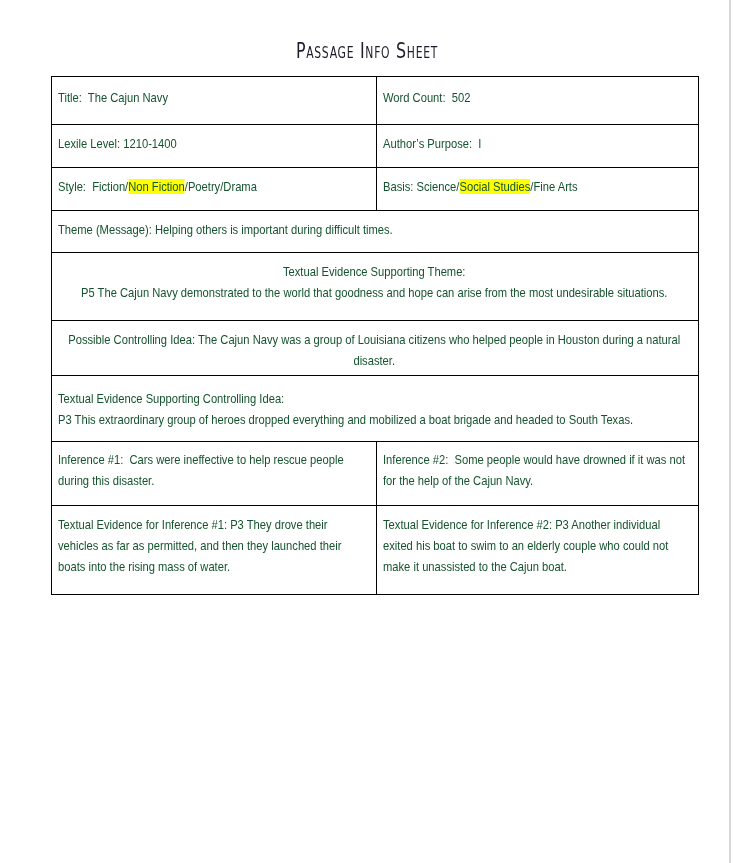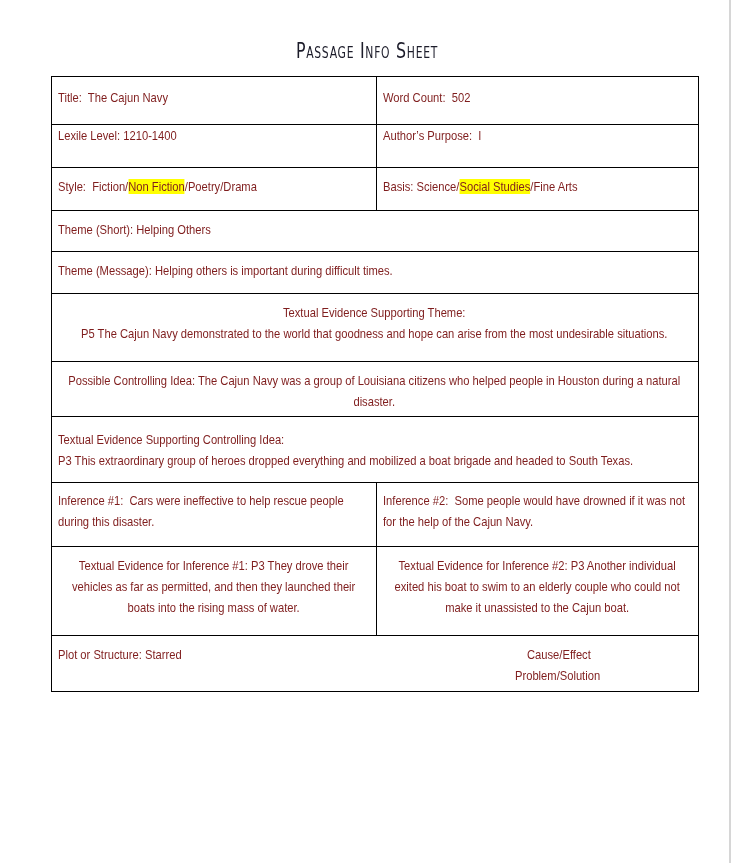--- a/index.html
+++ b/index.html
@@ -13,35 +13,35 @@
     position:absolute; top:38px; left:0; width:734px; text-align:center;
     font-family: "DejaVu Sans", sans-serif; font-size:22px; font-variant: small-caps;
     letter-spacing:1px; color:#1c1c2a; transform: scaleX(0.72); transform-origin:center;
   }
   table {
     position:absolute; left:51px; top:76px; width:647px; border-collapse:collapse;
     table-layout:fixed;
   }
   td {
     border:1.5px solid #000; vertical-align:top; padding:0 6px;
-    font-size:13px; line-height:21px; color:#7f1d1d;margin-top:12px;
+    font-size:13px; line-height:21px; color:#14532d;margin-top:12px;
   }
   .txt { display:inline-block; transform:scaleX(0.86); transform-origin:left top; white-space:nowrap; }
   .wrap { display:block; transform:scaleX(0.86); transform-origin:left top; width:116%; }
   .hl { background:#ffff00; }
   .r1 td { height:48px; padding-top:10px; box-sizing:border-box; }
-  .r2 td { height:43px; box-sizing:border-box; }
+  .r2 td { height:43px; padding-top:8px; box-sizing:border-box; }
   .r3 td { height:43px; padding-top:8px; box-sizing:border-box; }
   .r4 td { height:41px; padding-top:8px; box-sizing:border-box; }
   .r5 td { height:42px; padding-top:8px; box-sizing:border-box;text-decoration:underline; }
   .r6 td { height:68px; padding-top:8px; box-sizing:border-box;text-align:center; }
   .r7 td { height:55px; padding-top:8px; box-sizing:border-box;text-align:center; }
   .r8 td { height:66px; padding-top:12px; box-sizing:border-box; }
   .r9 td { height:64px; padding-top:7px; box-sizing:border-box; }
-  .r10 td { height:89px; padding-top:8px; box-sizing:border-box;text-align:center; }
+  .r10 td { height:89px; padding-top:8px; box-sizing:border-box; }
   .r11 td { height:58px; padding-top:8px; box-sizing:border-box; }
   .r12 td { height:56px; padding-top:8px; box-sizing:border-box; position:relative; }
   .plot-opts { position:absolute; left:462px; top:8px; text-align:center; width:100px; }
   .plot-opts div { line-height:21px; }
 </style>
 </head>
 <body>
 
 <div class="right-edge"></div>
 
@@ -74,25 +74,20 @@
 
   <tr class="r3">
     <td>
       <span class="txt"><span>Style:</span>&nbsp; <span>Fiction</span><span>/</span><span class="hl">Non Fiction</span><span>/</span><span>Poetry</span><span>/</span><span>Drama</span></span>
     </td>
     <td>
       <span class="txt"><span>Basis:</span> <span>Science</span><span>/</span><span class="hl">Social Studies</span><span>/</span><span>Fine Arts</span></span>
     </td>
   </tr>
 
-  <tr class="r4">
-    <td colspan="2">
-      <span class="txt"><span>Theme (Short):</span> <span>Helping Others</span></span>
-    </td>
-  </tr>
 
   <tr class="r5">
     <td colspan="2">
       <span class="txt"><span>Theme (Message):</span> <span>Helping others is important during difficult times.</span></span>
     </td>
   </tr>
 
   <tr class="r6">
     <td colspan="2">
       <span class="wrap">
@@ -129,23 +124,14 @@
   <tr class="r10">
     <td>
       <span class="wrap"><span>Textual Evidence for Inference #1:</span> <span>P3 They drove their vehicles as far as permitted, and then they launched their boats into the rising mass of water.</span></span>
     </td>
     <td>
       <span class="wrap"><span>Textual Evidence for Inference #2:</span> <span>P3 Another individual exited his boat to swim to an elderly couple who could not make it unassisted to the Cajun boat.</span></span>
     </td>
   </tr>
 
 
-  <tr class="r12">
-    <td colspan="2">
-      <span class="txt"><span>Plot or Structure:</span> <span>Starred</span></span>
-      <div class="plot-opts">
-        <div><span class="txt">Cause/Effect</span></div>
-        <div><span class="txt">Problem/Solution</span></div>
-      </div>
-    </td>
-  </tr>
 </tbody>
   </table>
 
 </body></html>

